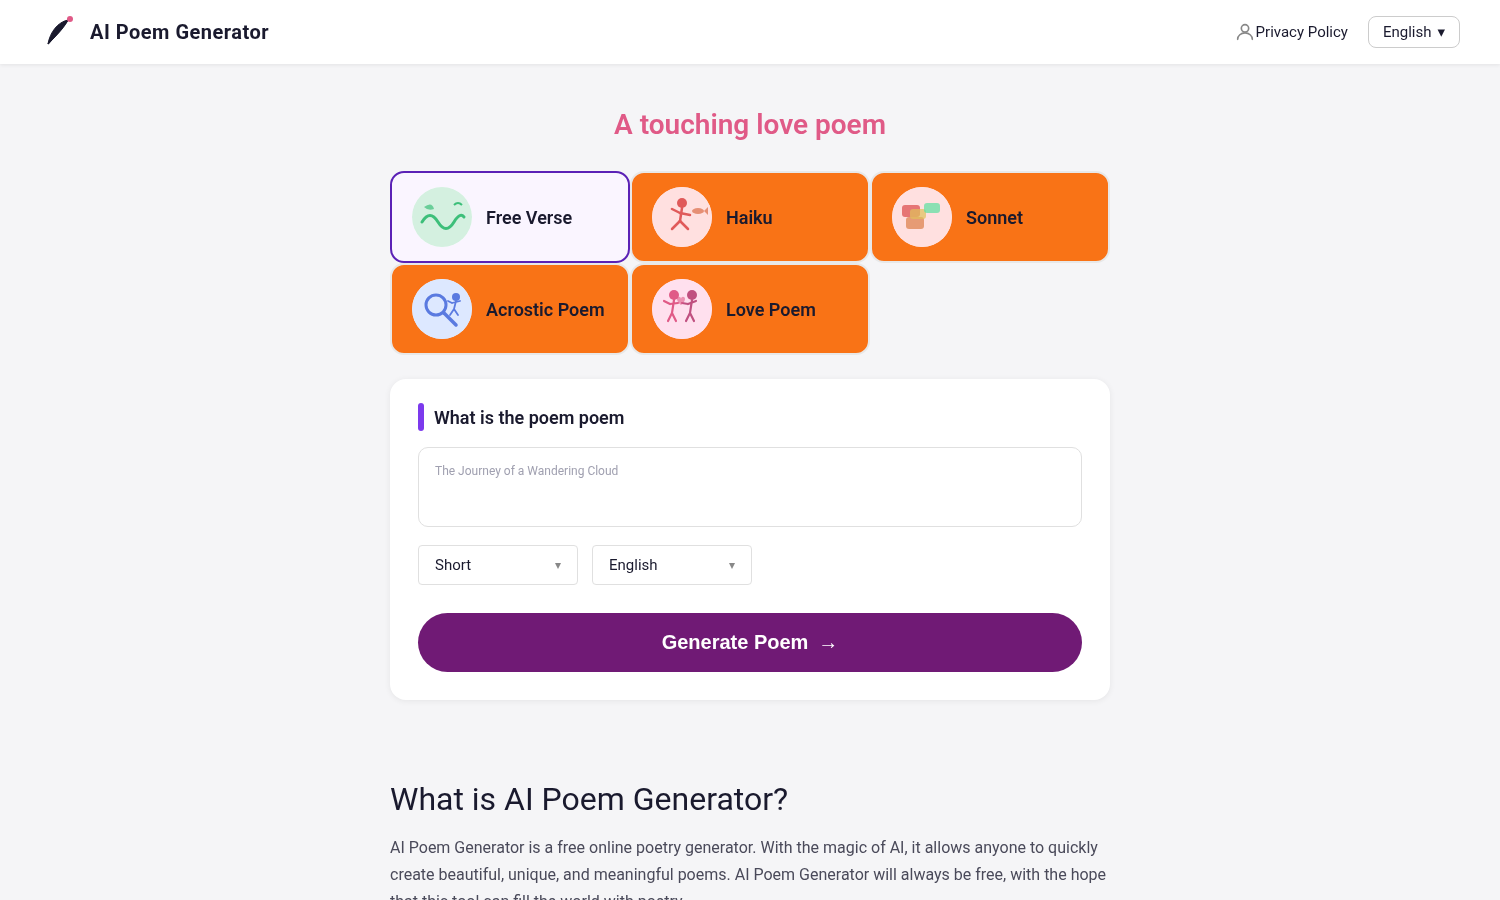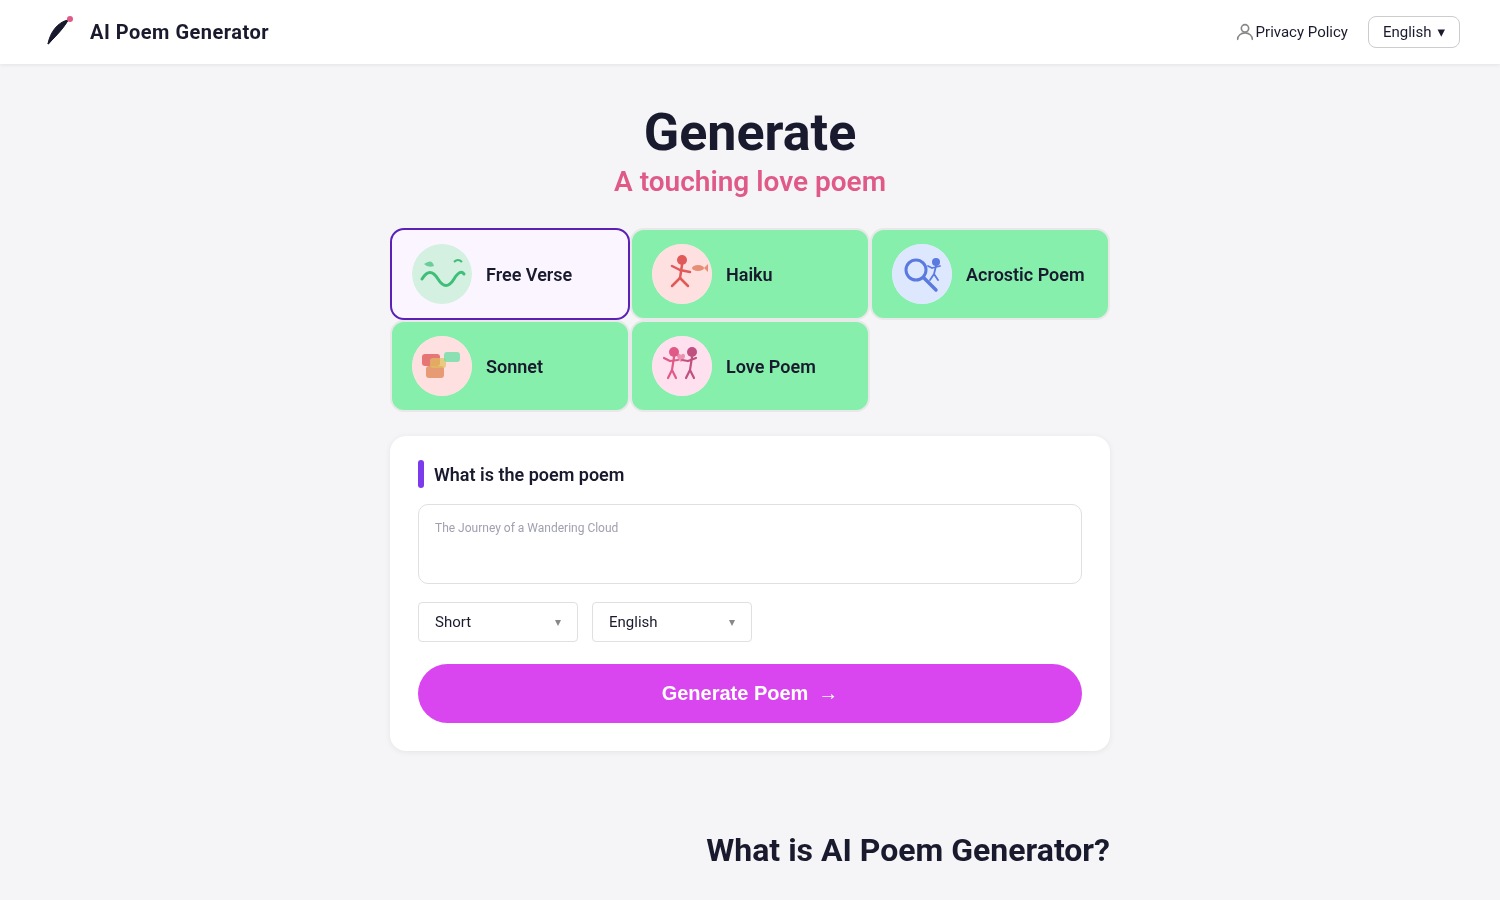--- a/index.html
+++ b/index.html
@@ -96,21 +96,21 @@
     .poem-type-grid {
       display: grid;
       grid-template-columns: repeat(3, 1fr);
       gap: 0;
       margin-bottom: 24px;
     }
     .poem-type-card {
       display: flex;
       align-items: center;
       gap: 14px;
-      background: #86efac;
+      background: #f97316;
       border: 2px solid #e8e8e8;
       border-radius: 14px;
       padding: 14px 20px;
       cursor: pointer;
       transition: border-color 0.2s, box-shadow 0.2s;
       min-height: 80px;
     }
     .poem-type-card.selected {
       border-color: #5b21b6;
       background: #faf5ff;
@@ -179,22 +179,22 @@
       gap: 30px;
       min-width: 160px;
       justify-content: space-between;
     }
     .chevron-icon {
       font-size: 12px;
       color: #888;
     }
     .generate-btn {
       width: 100%;
-      margin-top: 22px;
-      background: #d946ef;
+      margin-top: 28px;
+      background: #701a75;
       color: #fff;
       border: none;
       border-radius: 50px;
       padding: 18px 32px;
       font-size: 20px;
       font-weight: 600;
       cursor: pointer;
       display: flex;
       align-items: center;
       justify-content: center;
@@ -206,24 +206,23 @@
     }
 
     
     .about-section {
       max-width: 760px;
       margin: 0 auto;
       padding: 20px 20px 60px;
     }
     .about-section h2 {
       font-size: 32px;
-      font-weight: 700;
-      color: #1a1a2e;
-      margin-bottom: 30px;
-      text-align: right;
+      font-weight: 400;
+      color: #1a1a2e;
+      margin-bottom: 16px;
     }
     .about-section p {
       font-size: 16px;
       color: #4a4a5a;
       line-height: 1.7;
       margin-bottom: 32px;
     }
 
     
     .illus-free-verse { background: #e8f7f0; border-radius: 50%; }
@@ -256,21 +255,20 @@
     <div class="language-dropdown">
       <span>English</span>
       <span>▾</span>
     </div>
   </div>
 </nav>
 
 <div class="main-content">
 
   <div class="hero-title">
-    <h1>Generate</h1>
     <div class="subtitle">A touching love poem</div>
   </div>
 
   <div class="poem-type-grid">
 
     <div class="poem-type-card selected">
       <svg class="poem-type-illustration illus-free-verse" viewBox="0 0 60 60">
         <ellipse cx="30" cy="30" rx="30" ry="30" fill="#d4f0e0"></ellipse>
 
         <path d="M10 35 Q18 22 26 35 Q34 48 42 35 Q48 25 52 30" stroke="#3dbf7a" stroke-width="3" fill="none" stroke-linecap="round"></path>
@@ -293,42 +291,42 @@
         <line x1="28" y1="26" x2="20" y2="22" stroke="#e05a5a" stroke-width="2.5" stroke-linecap="round"></line>
         <line x1="28" y1="26" x2="38" y2="28" stroke="#e05a5a" stroke-width="2.5" stroke-linecap="round"></line>
 
         <ellipse cx="46" cy="24" rx="6" ry="3" fill="#e07a5a" opacity="0.8"></ellipse>
         <path d="M52 24 L56 20 L56 28Z" fill="#e07a5a" opacity="0.8"></path>
       </svg>
       <span class="poem-type-label">Haiku</span>
     </div>
 
     <div class="poem-type-card">
-      <svg class="poem-type-illustration illus-acrostic" viewBox="0 0 60 60">
-        <ellipse cx="30" cy="30" rx="30" ry="30" fill="#dde8ff"></ellipse>
-
-        <circle cx="24" cy="26" r="10" stroke="#5a7ae0" stroke-width="3" fill="none"></circle>
-        <line x1="32" y1="34" x2="44" y2="46" stroke="#5a7ae0" stroke-width="3.5" stroke-linecap="round"></line>
-
-        <circle cx="44" cy="18" r="4" fill="#5a7ae0"></circle>
-        <path d="M44 22 L42 30 M42 30 L38 36 M42 30 L46 36 M40 24 L36 22 M40 24 L48 22" stroke="#5a7ae0" stroke-width="1.8" fill="none" stroke-linecap="round"></path>
-      </svg>
-      <span class="poem-type-label">Acrostic Poem</span>
-    </div>
-
-    <div class="poem-type-card">
       <svg class="poem-type-illustration illus-sonnet" viewBox="0 0 60 60">
         <ellipse cx="30" cy="30" rx="30" ry="30" fill="#ffe0e0"></ellipse>
 
         <rect x="10" y="18" width="18" height="12" rx="3" fill="#e05a5a" opacity="0.8"></rect>
         <rect x="14" y="30" width="18" height="12" rx="3" fill="#e08a5a" opacity="0.8"></rect>
         <rect x="18" y="22" width="16" height="10" rx="3" fill="#e0c05a" opacity="0.7"></rect>
         <rect x="32" y="16" width="16" height="10" rx="3" fill="#5ae0a0" opacity="0.7"></rect>
       </svg>
       <span class="poem-type-label">Sonnet</span>
+    </div>
+
+    <div class="poem-type-card">
+      <svg class="poem-type-illustration illus-acrostic" viewBox="0 0 60 60">
+        <ellipse cx="30" cy="30" rx="30" ry="30" fill="#dde8ff"></ellipse>
+
+        <circle cx="24" cy="26" r="10" stroke="#5a7ae0" stroke-width="3" fill="none"></circle>
+        <line x1="32" y1="34" x2="44" y2="46" stroke="#5a7ae0" stroke-width="3.5" stroke-linecap="round"></line>
+
+        <circle cx="44" cy="18" r="4" fill="#5a7ae0"></circle>
+        <path d="M44 22 L42 30 M42 30 L38 36 M42 30 L46 36 M40 24 L36 22 M40 24 L48 22" stroke="#5a7ae0" stroke-width="1.8" fill="none" stroke-linecap="round"></path>
+      </svg>
+      <span class="poem-type-label">Acrostic Poem</span>
     </div>
 
 
     <div class="poem-type-card">
       <svg class="poem-type-illustration illus-love" viewBox="0 0 60 60">
         <ellipse cx="30" cy="30" rx="30" ry="30" fill="#ffe0ee"></ellipse>
 
         <circle cx="22" cy="16" r="5" fill="#e05a87"></circle>
         <path d="M22 21 L20 34 L16 42 M20 34 L24 42 M18 25 L12 22 M18 25 L26 24" stroke="#e05a87" stroke-width="2.2" fill="none" stroke-linecap="round"></path>
         <circle cx="40" cy="16" r="5" fill="#c05080"></circle>

